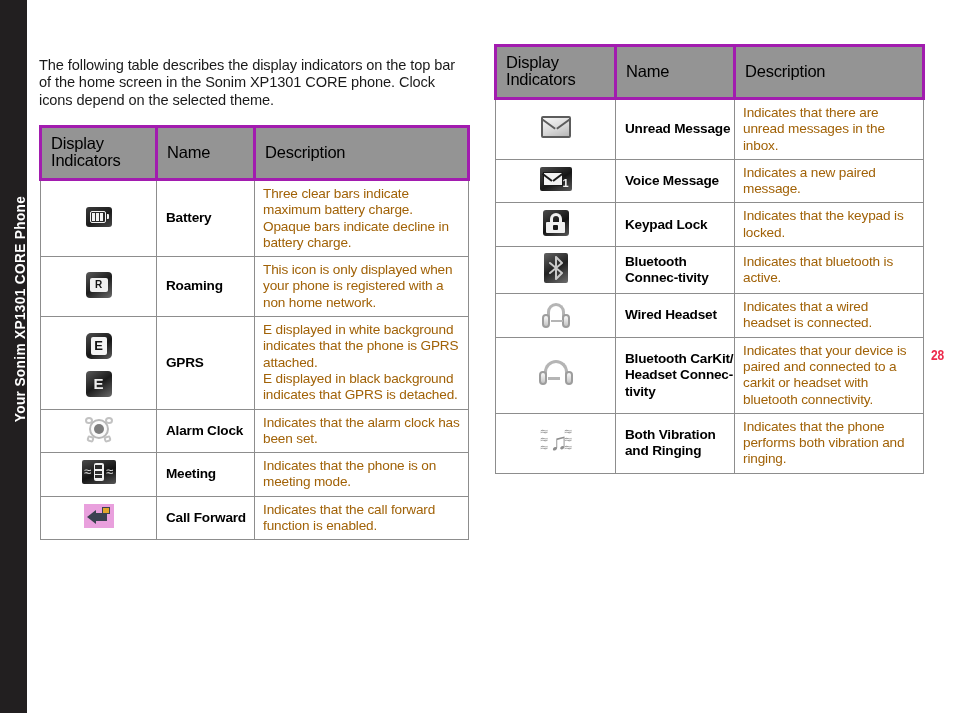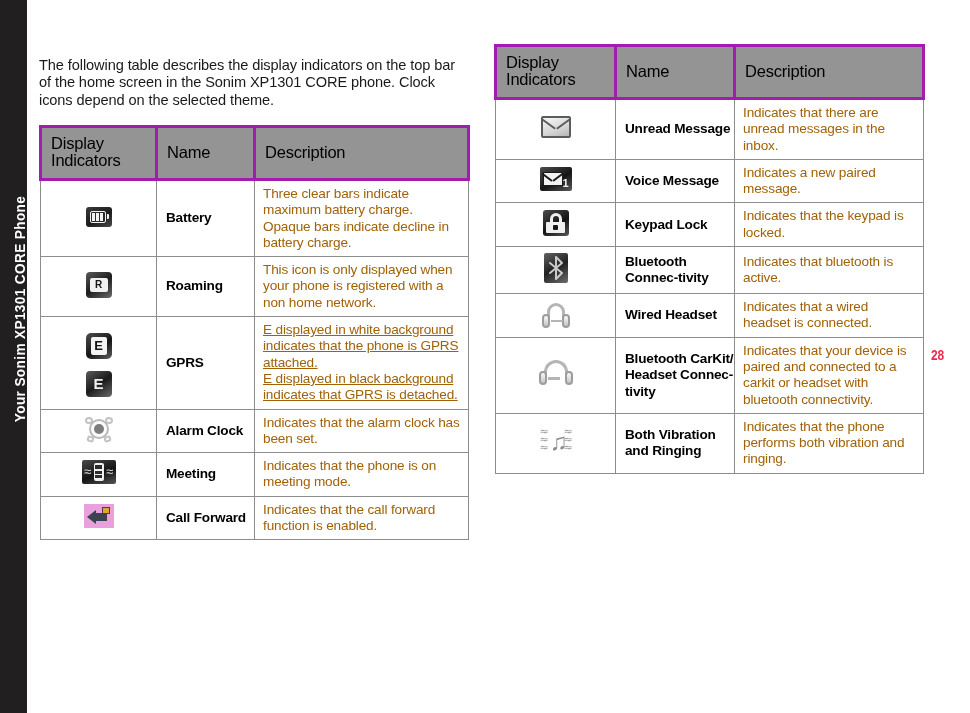--- a/index.html
+++ b/index.html
@@ -395,21 +395,21 @@
           <div style="margin:4px 0 8px 0;">
             <span class="ic ic-gprs-w">
               <span class="badge">E</span>
             </span>
           </div>
           <div>
             <span class="ic ic-gprs-b">E</span>
           </div>
         </td>
         <td class="cell-name">GPRS</td>
-        <td class="cell-desc" style="white-space:pre-line;text-decoration:underline;">E displayed in white background indicates that the phone is GPRS attached.
+        <td class="cell-desc" style="white-space:pre-line;">E displayed in white background indicates that the phone is GPRS attached.
 E displayed in black background indicates that GPRS is detached.</td>
       </tr>
 
       <tr>
         <td class="cell-icon">
           <span class="ic ic-alarm">
             <span class="ear ear-l"></span>
             <span class="ear ear-r"></span>
             <span class="face"></span>
             <span class="dial"></span>

